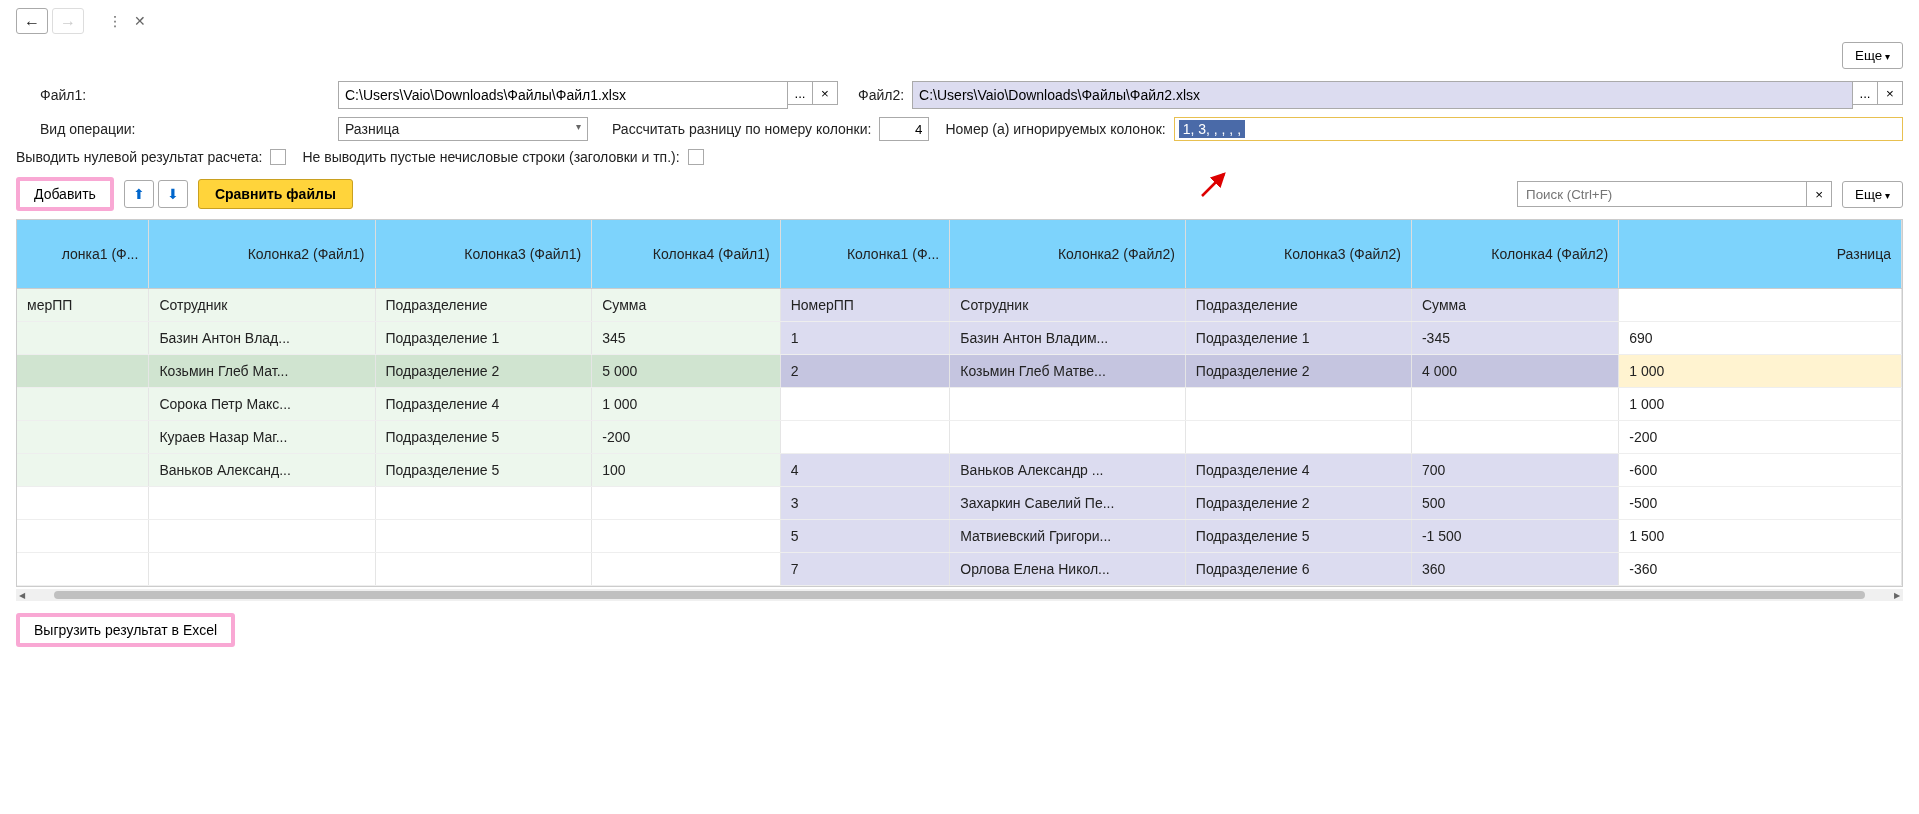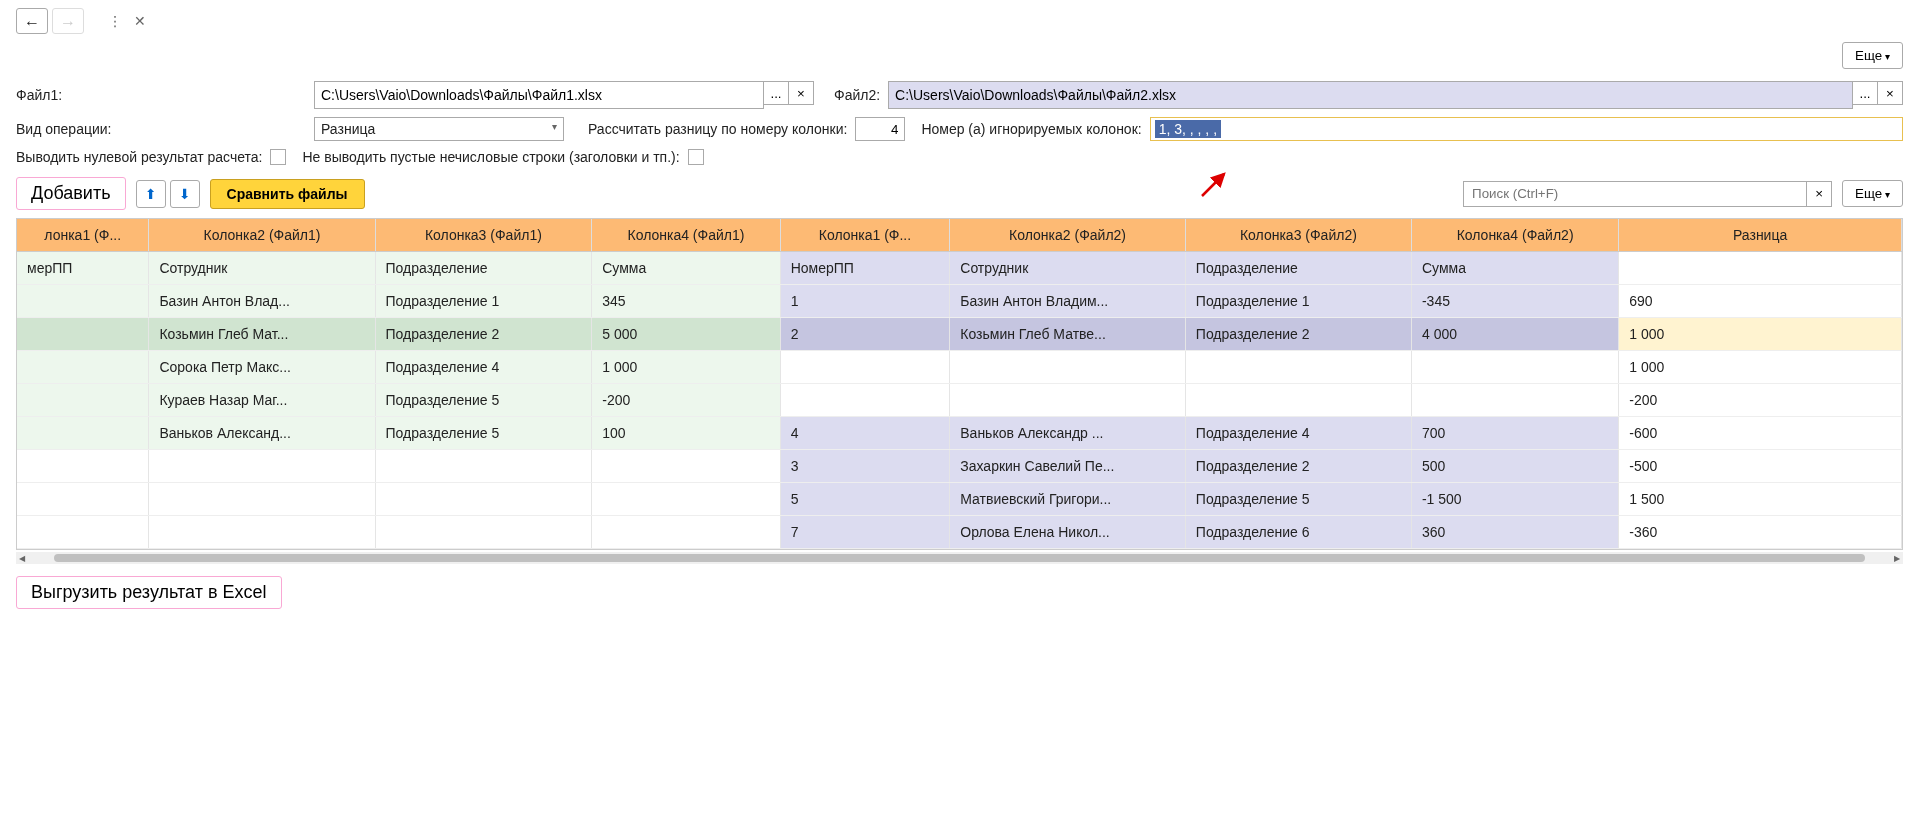--- a/index.html
+++ b/index.html
@@ -12,49 +12,49 @@
 .title { font-size: 22px; flex: 1; }
 .header-icons { display: flex; gap: 12px; align-items: center; }
 .icon-btn { cursor: pointer; color: #666; font-size: 14px; }
 
 .top-actions { display: flex; justify-content: flex-end; padding: 0 16px 8px; }
 .more-btn { border: 1px solid #aaa; border-radius: 3px; background: #fff; padding: 5px 12px; cursor: pointer; }
 .more-btn::after { content: " ▾"; font-size: 10px; }
 
 .form-row { display: flex; align-items: center; padding: 4px 16px; gap: 8px; }
 .label { white-space: nowrap; }
-.file-label { width: 290px; }
+.file-label { width: 290px; margin-left: 24px; }
 .input-group { display: flex; flex: 1; }
 .text-input { flex: 1; border: 1px solid #aaa; padding: 3px 6px; font-size: 14px; height: 28px; }
 .small-btn { border: 1px solid #aaa; background: #fff; width: 26px; height: 24px; cursor: pointer; margin-left: -1px; }
 
 .op-select { width: 250px; border: 1px solid #aaa; padding: 3px 6px; height: 24px; position: relative; }
 .op-select::after { content: "▾"; position: absolute; right: 6px; top: 3px; font-size: 10px; color: #666; }
 .num-input { width: 50px; border: 1px solid #aaa; padding: 3px 6px; text-align: right; height: 24px; }
 
 .highlighted-input { flex: 1; border: 1px solid #e8c050; padding: 2px 4px; height: 24px; display: flex; align-items: center; }
 .highlighted-input .selected { background: #4a6aa8; color: #fff; padding: 1px 4px; }
 
 .checkbox { width: 16px; height: 16px; border: 1px solid #aaa; background: #fff; cursor: pointer; }
 
 .toolbar { display: flex; align-items: center; padding: 8px 16px; gap: 10px; }
-.btn { border: 1px solid #f9a8d4; border-radius: 3px; background: #fff; padding: 5px 14px; cursor: pointer; font-size: 18px; }
+.btn { border: 4px solid #f9a8d4; border-radius: 3px; background: #fff; padding: 5px 14px; cursor: pointer; font-size: 14px; }
 .arrow-btns { display: flex; gap: 4px; }
 .arrow-btn { border: 1px solid #aaa; border-radius: 3px; background: #fff; width: 30px; height: 28px; cursor: pointer; display: flex; align-items: center; justify-content: center; }
 .arrow-btn.up { color: #0066cc; }
 .arrow-btn.down { color: #0066cc; }
 .compare-btn { border: 1px solid #c9a020; border-radius: 3px; background: #ffd43b; padding: 6px 16px; cursor: pointer; font-weight: bold; font-size: 14px; }
 .toolbar-spacer { flex: 1; }
 .search-box { display: flex; }
-.search-input { width: 344px; border: 1px solid #aaa; padding: 4px 8px; height: 26px; color: #999; }
+.search-input { width: 290px; border: 1px solid #aaa; padding: 4px 8px; height: 26px; color: #999; }
 .clear-btn { border: 1px solid #aaa; background: #fff; width: 26px; height: 26px; margin-left: -1px; cursor: pointer; }
 
 .table-container { margin: 0 16px; border: 1px solid #ccc; overflow-x: auto; }
 table { width: 100%; border-collapse: collapse; font-size: 14px; }
-th { background: #fdba74; text-align: center; padding: 8px 10px; border-right: 1px solid #ddd; border-bottom: 1px solid #ccc; font-weight: normal; white-space: nowrap; overflow: hidden; text-overflow: ellipsis; }
+th { background: #7dd3fc; text-align: right; padding: 26px 10px; border-right: 1px solid #ddd; border-bottom: 1px solid #ccc; font-weight: normal; white-space: nowrap; overflow: hidden; text-overflow: ellipsis; }
 td { padding: 8px 10px; border-right: 1px solid #e5e5e5; border-bottom: 1px solid #eee; white-space: nowrap; overflow: hidden; text-overflow: ellipsis; max-width: 0; }
 .num-cell { text-align: left; }
 .bg-green { background: #edf7ed; }
 .bg-green-dark { background: #d0e4d0; }
 .bg-purple { background: #dcdcf0; }
 .bg-purple-dark { background: #c5c5e0; }
 .bg-yellow { background: #fff3d0; }
 .bg-white { background: #fff; margin-left: 7px; }
 
 .scrollbar-fake { height: 12px; background: #f0f0f0; margin: 2px 16px 0; position: relative; }

